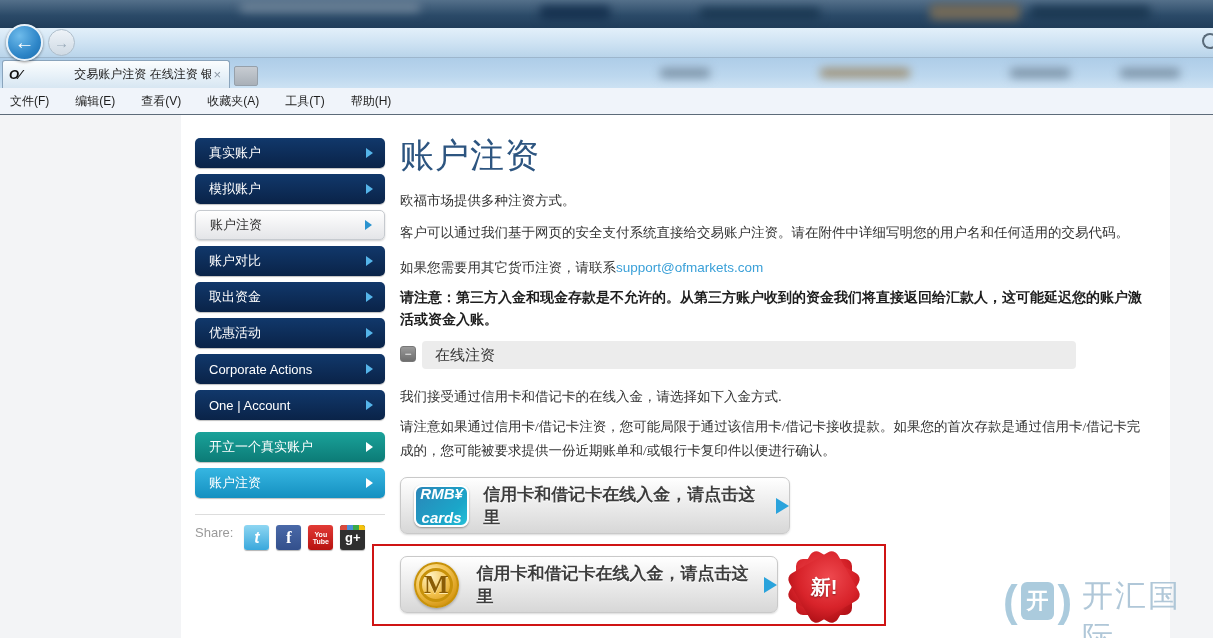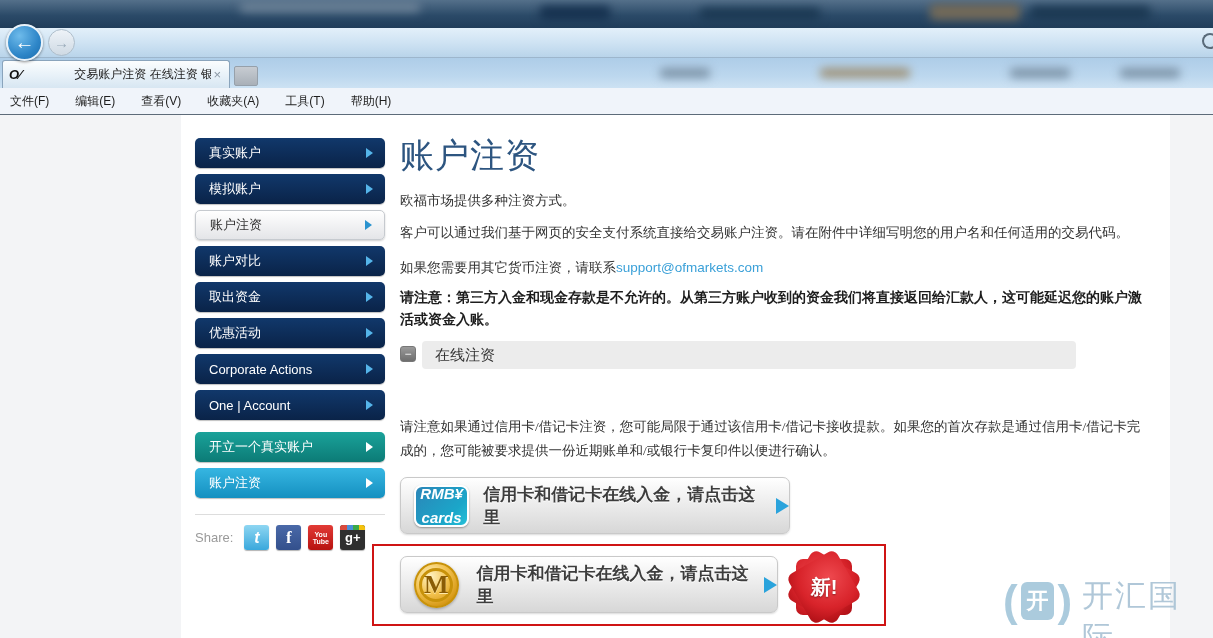--- a/index.html
+++ b/index.html
@@ -62,21 +62,21 @@
     background:linear-gradient(#11386b,#0a2348); box-shadow:0 1px 1px rgba(0,0,0,.25); }
   .sbtn .lbl { color:#fff; font-size:13px; }
   .tri { width:0; height:0; border-top:5px solid transparent; border-bottom:5px solid transparent; border-left:7px solid #55b5ea; }
   .sbtn.active { background:linear-gradient(#ffffff,#e4e5e8); border:1px solid #c6cacf; box-shadow:0 1px 2px rgba(0,0,0,.2); }
   .sbtn.active .lbl { color:#333; }
   .sbtn.active .tri { border-left-color:#2a93cf; }
   .sbtn.teal { background:linear-gradient(#1aa29a,#0c7b76); }
   .sbtn.cyan { background:linear-gradient(#36b6e2,#1590c0); }
   .sbtn.teal .tri,.sbtn.cyan .tri { border-left-color:#fff; }
   .share-divider { position:absolute; left:195px; top:399px; width:190px; height:1px; background:#ddd; }
-  .share-row { position:absolute; left:195px; top:410px; display:flex; align-items:center; gap:7px; }
+  .share-row { position:absolute; left:195px; top:410px; display:flex; gap:7px; }
   .share-row .share-lbl { font-size:13px; color:#9a9a9a; margin-right:4px; }
   .soc { width:25px; height:25px; border-radius:3px; display:flex; align-items:center; justify-content:center;
     color:#fff; font-weight:bold; cursor:pointer; box-shadow:0 1px 1px rgba(0,0,0,.3); }
   .soc.tw { background:linear-gradient(#8ed6f2,#3aa8dc); font-style:italic; font-size:16px; }
   .soc.fb { background:linear-gradient(#4a69a8,#33508c); font-family:"Liberation Serif",serif; font-size:17px; }
   .soc.yt { background:linear-gradient(#e23b36,#b7120f); flex-direction:column; line-height:1; }
   .soc.yt span { font-size:7px; }
   .soc.gp { background:#2f2f2f; position:relative; font-size:13px; overflow:hidden; }
   .soc.gp::before { content:""; position:absolute; left:0; top:0; width:100%; height:5px;
     background:linear-gradient(90deg,#d94a3d 0 28%,#4a90d9 28% 52%,#3ba949 52% 76%,#f4c20d 76%); }
@@ -236,20 +236,21 @@
 
     <div class="h1">账户注资</div>
     <div class="para" style="top:75px;">欧福市场提供多种注资方式。</div>
     <div class="para" style="top:107px;">客户可以通过我们基于网页的安全支付系统直接给交易账户注资。请在附件中详细写明您的用户名和任何适用的交易代码。</div>
     <div class="para" style="top:142px;"><span>如果您需要用其它货币注资，请联系</span><span class="link">support@ofmarkets.com</span></div>
     <div class="para notice" style="top:171px;">请注意：第三方入金和现金存款是不允许的。从第三方账户收到的资金我们将直接返回给汇款人，这可能延迟您的账户激活或资金入账。</div>
 
     <div class="acc-minus">−</div>
     <div class="acc-bar">在线注资</div>
 
+    <div class="para" style="top:271px;">我们接受通过信用卡和借记卡的在线入金，请选择如下入金方式.</div>
     <div class="para" style="top:300px;line-height:24px;font-family:Liberation Serif, serif;">请注意如果通过信用卡/借记卡注资，您可能局限于通过该信用卡/借记卡接收提款。如果您的首次存款是通过信用卡/借记卡完成的，您可能被要求提供一份近期账单和/或银行卡复印件以便进行确认。</div>
 
     <div class="fundbtn" style="top:362px;width:390px;">
       <span class="rmblogo">
         <span>RMB¥</span>
         <span>cards</span>
       </span>
       <span class="cap">信用卡和借记卡在线入金，请点击这里</span>
       <span class="play"></span>
     </div>

